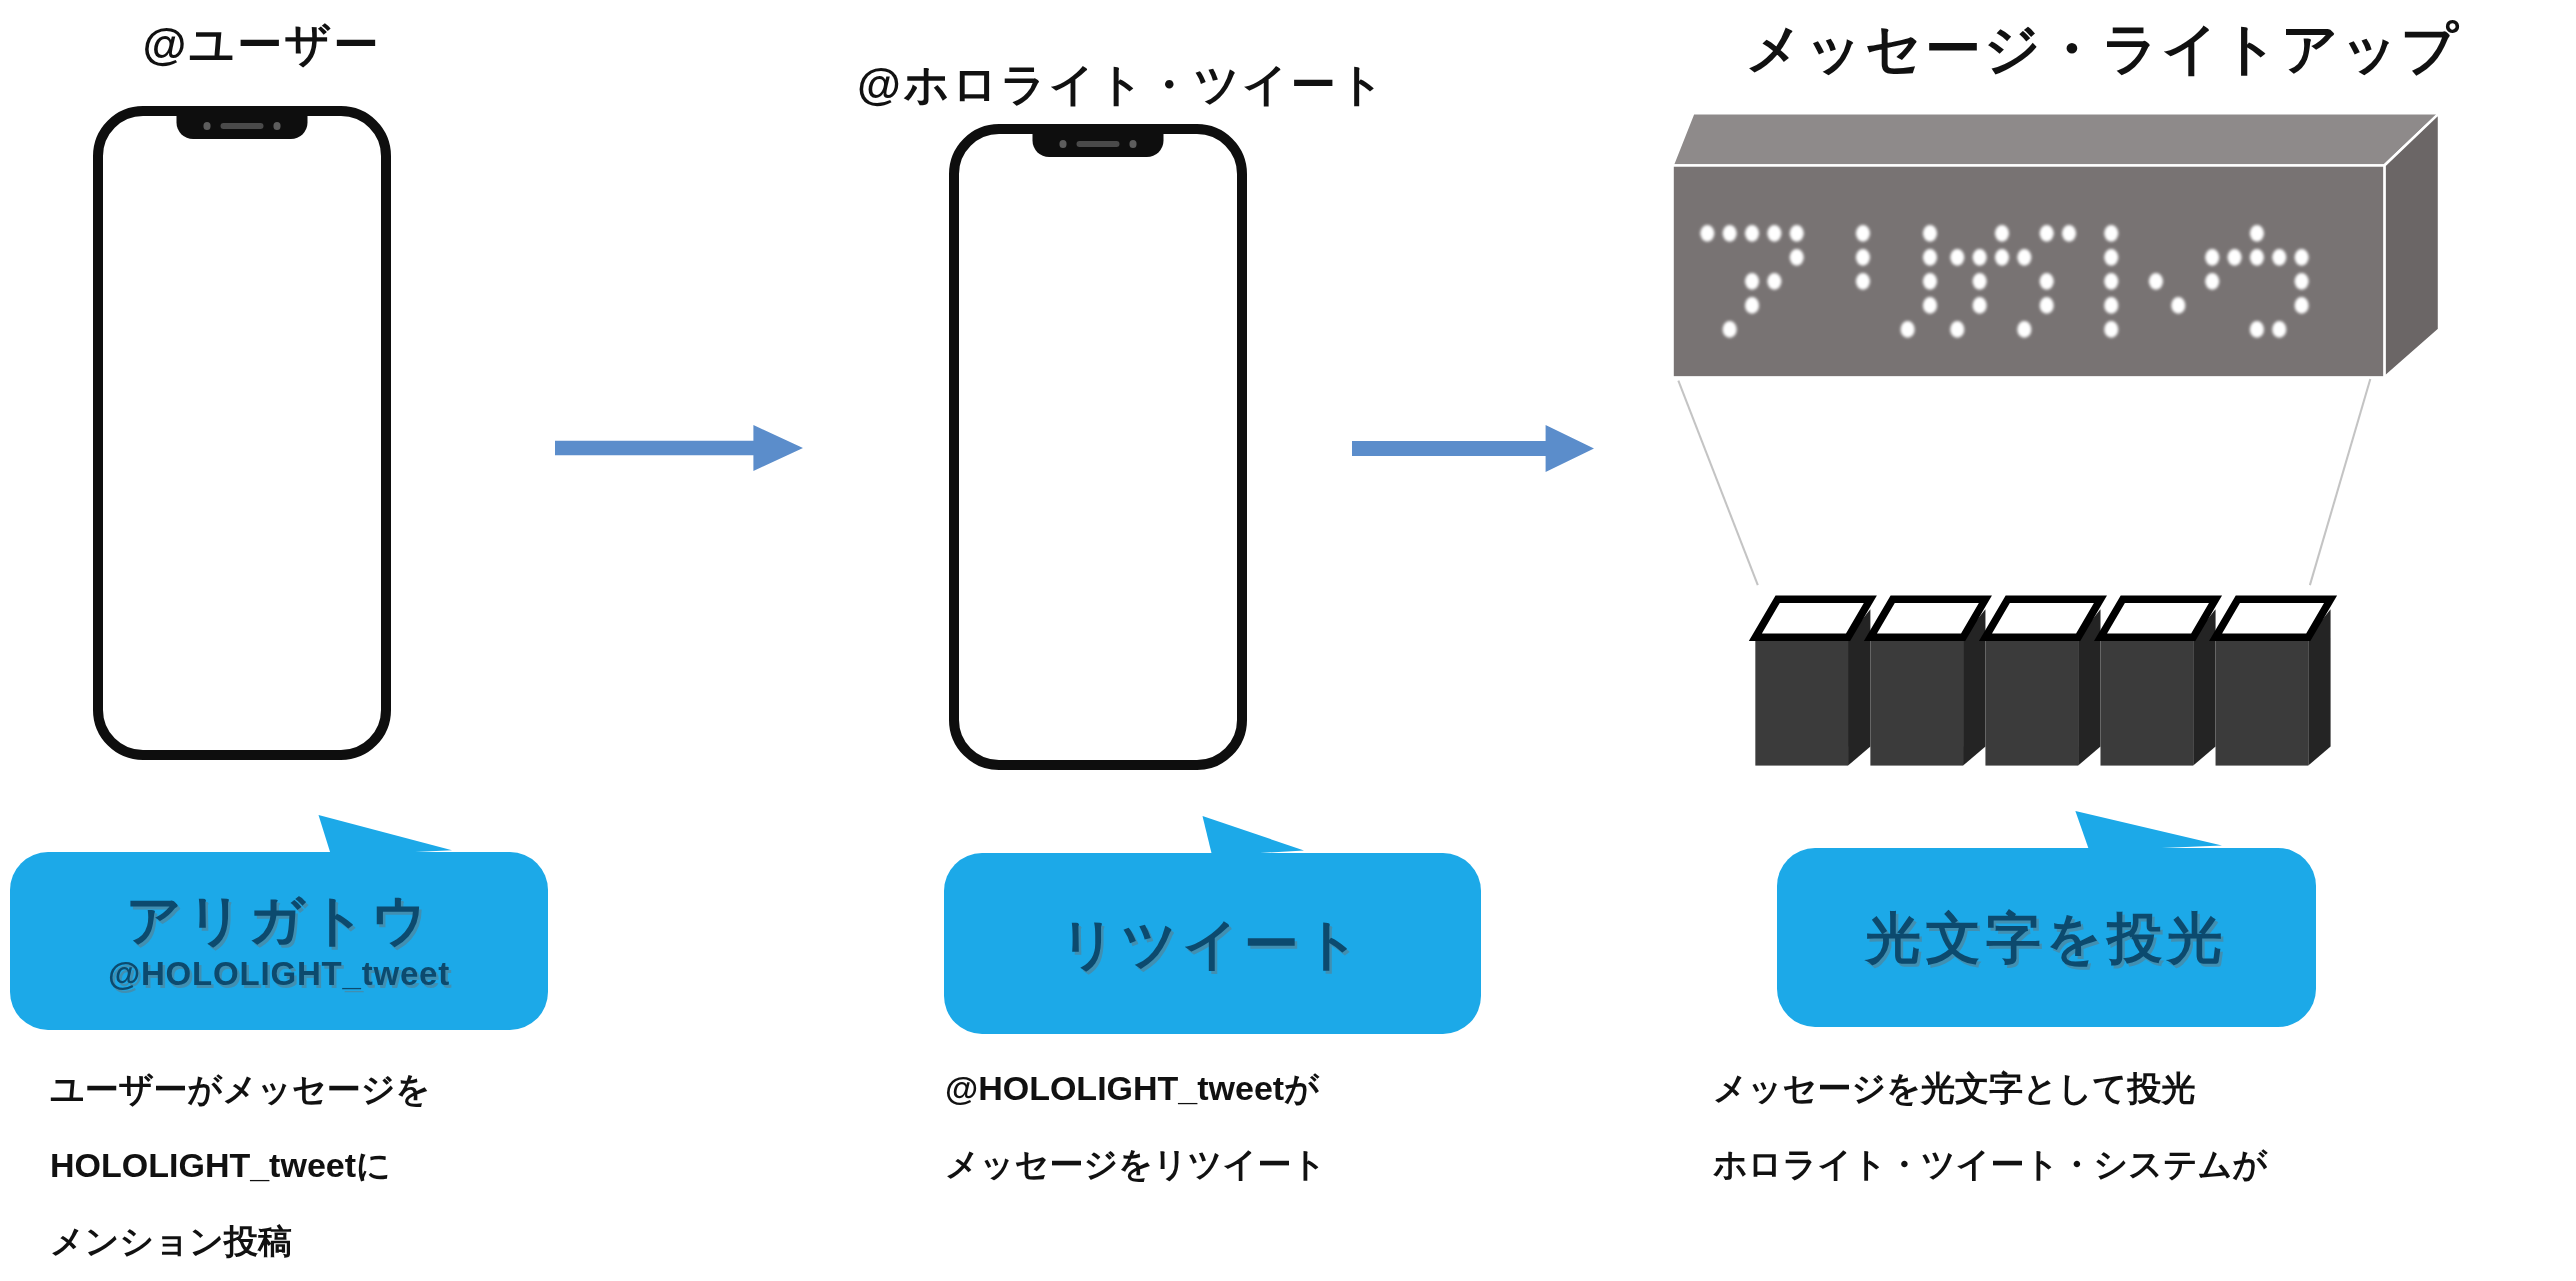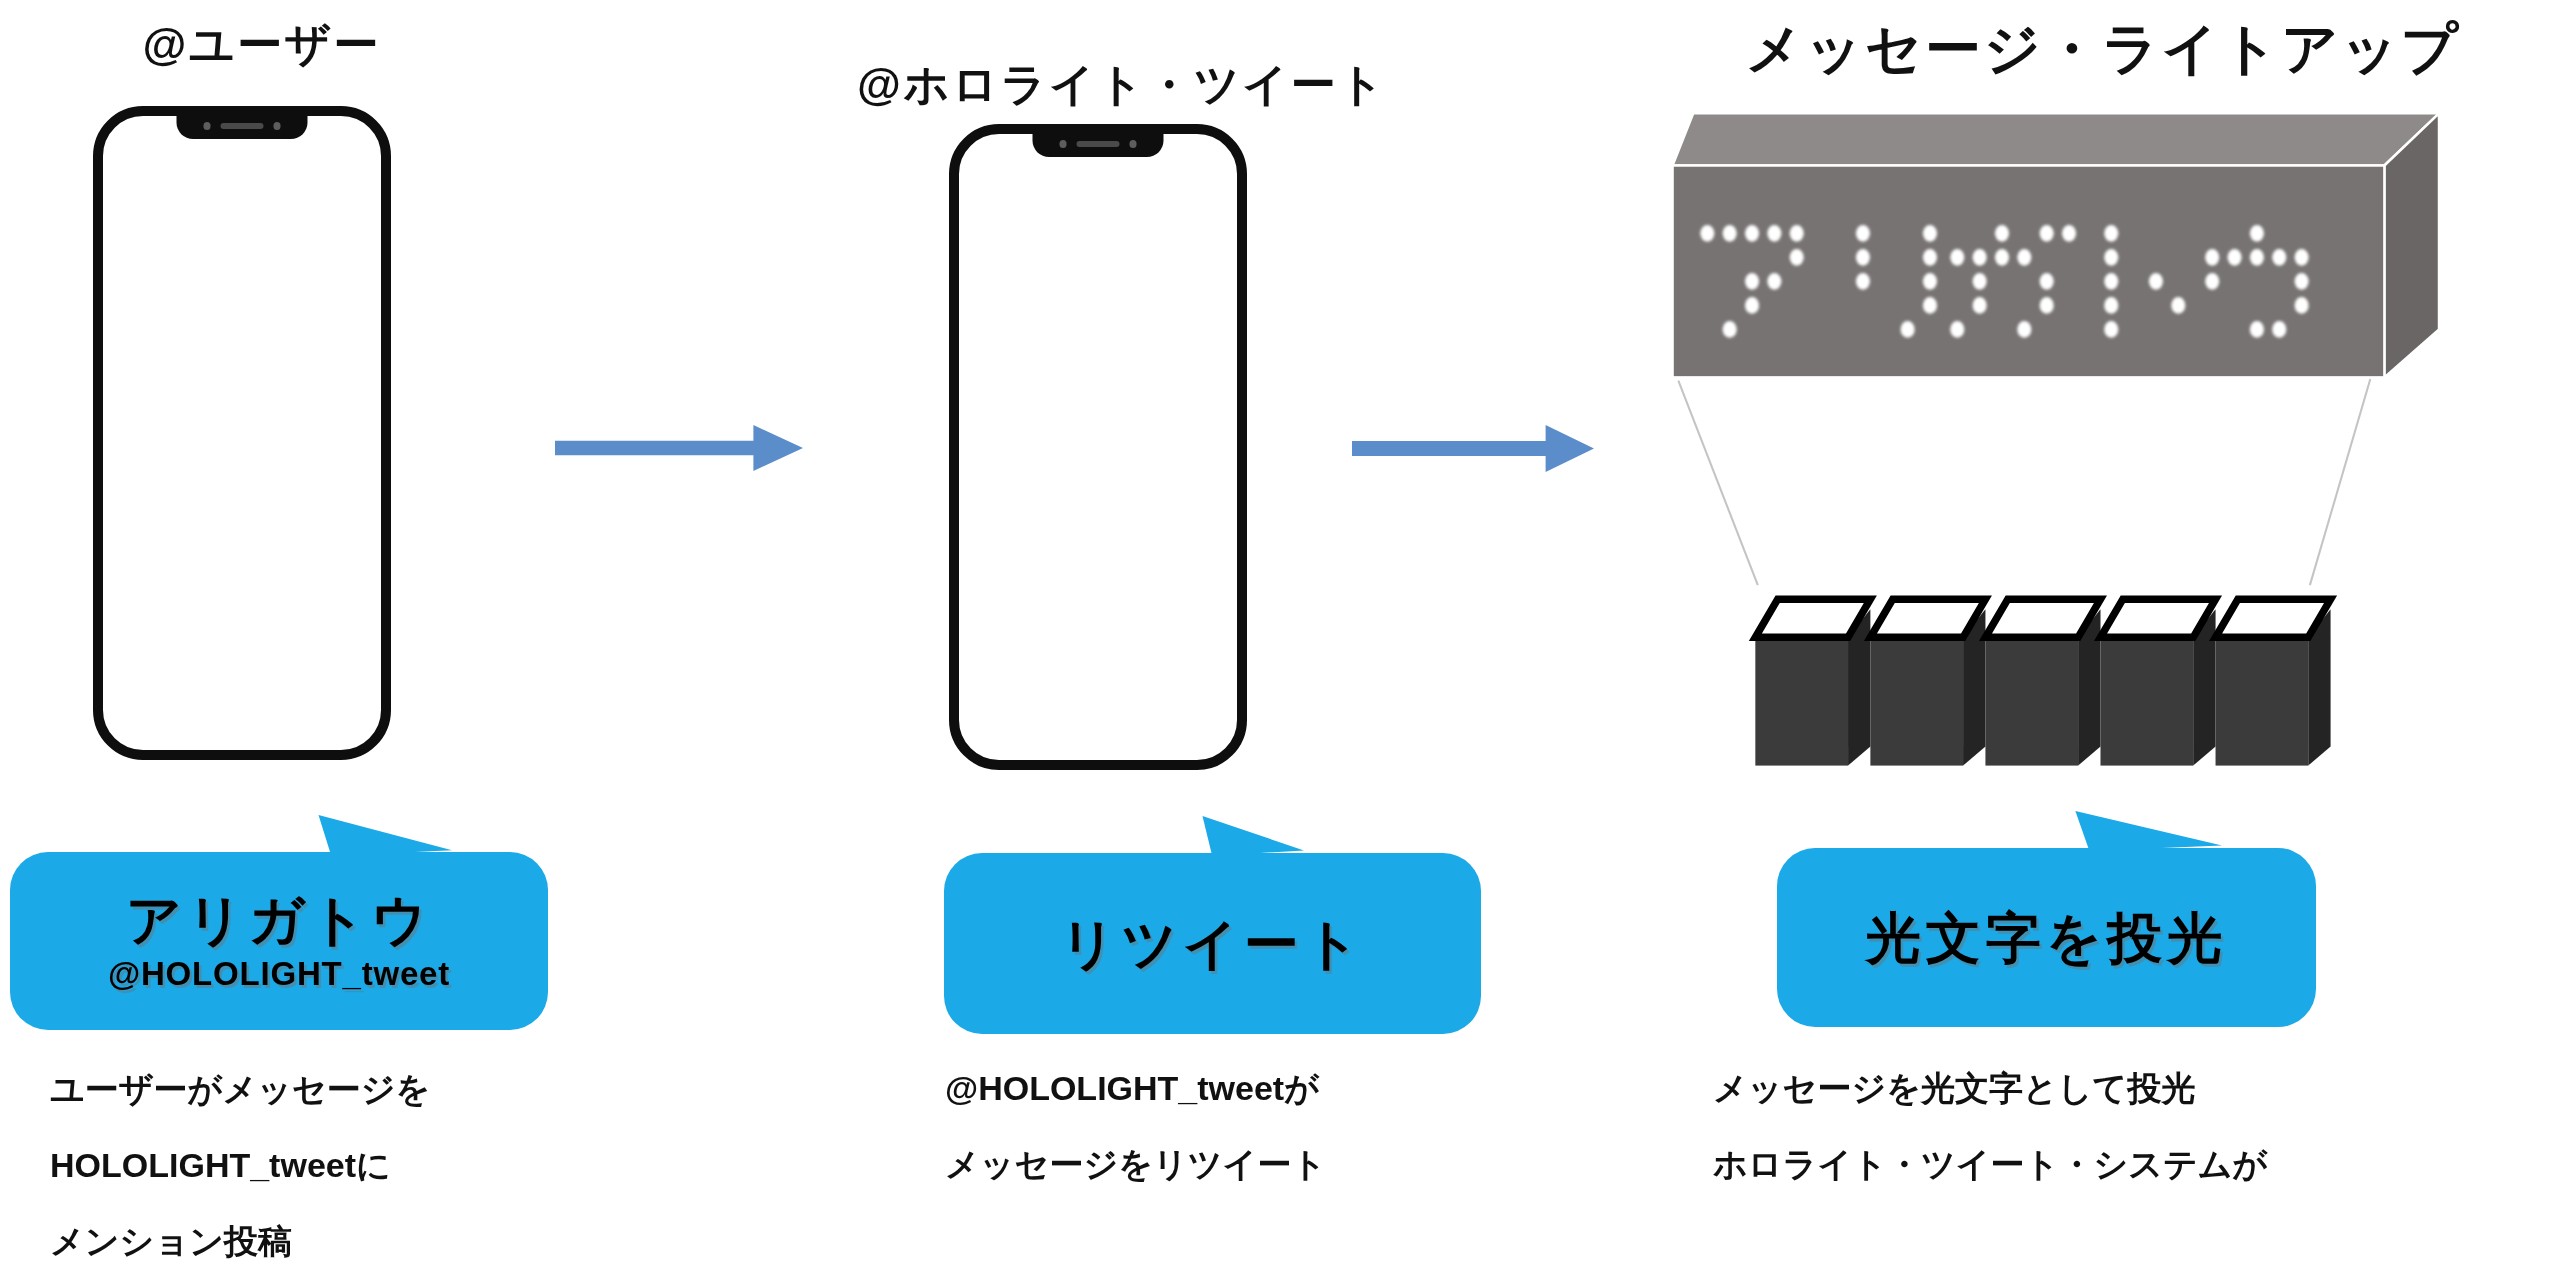--- a/index.html
+++ b/index.html
@@ -27,21 +27,21 @@
   .phone .spk{width:43px;height:5.8px;border-radius:3.3px;background:#4a4a4a;display:inline-block;}
   
   .arrow{
     position:absolute;background:var(--arrow-blue,#5B8DCB);
     clip-path:polygon(0% 34%,80% 34%,80% 0%,100% 50%,80% 100%,80% 66%,0% 66%);
   }
   
   .bubble{
     position:absolute;background:var(--bubble-blue,#1CA9E8);border-radius:38px;
     display:flex;flex-direction:column;align-items:center;justify-content:center;
-    color:#000000;text-align:center;
+    color:#0c4a6e;text-align:center;
   }
   .bubble .line1{
     font-size:55px;font-weight:800;letter-spacing:5px;line-height:1.2;
     text-shadow:2.5px 2.5px 0 rgba(110,110,110,.45);white-space:nowrap;
   }
   .bubble .line2{
     font-size:33px;font-weight:700;letter-spacing:0.8px;line-height:1.25;
     text-shadow:2.5px 2.5px 0 rgba(110,110,110,.45);white-space:nowrap;
   }
   .tail{

